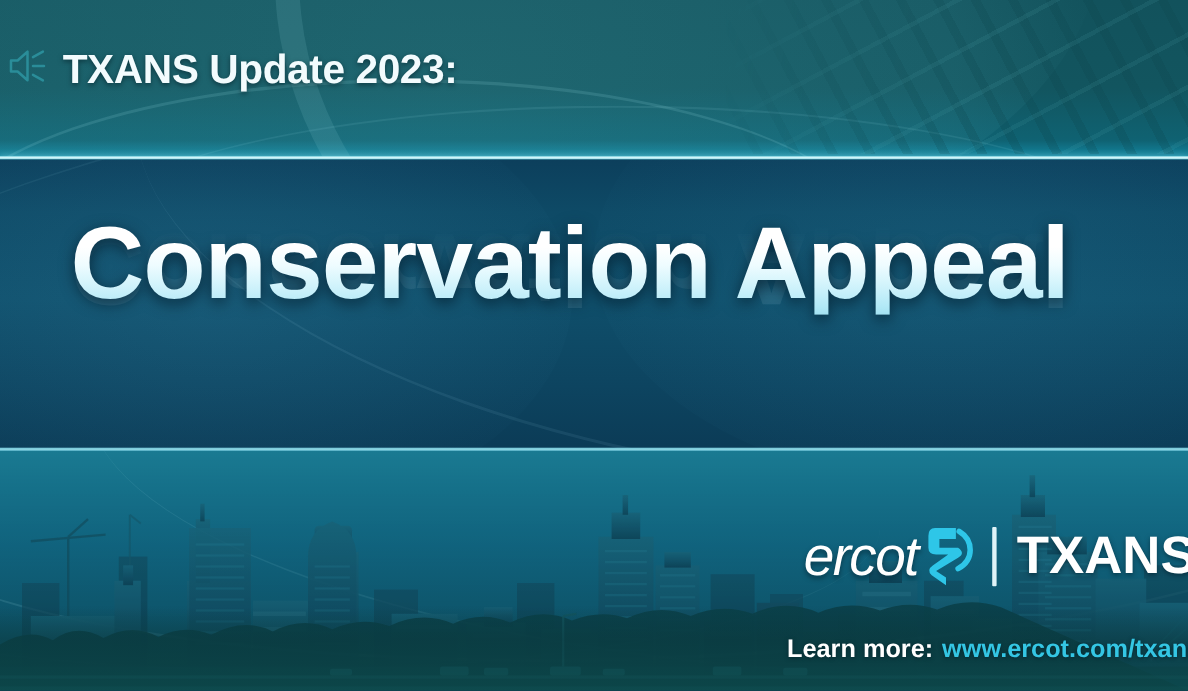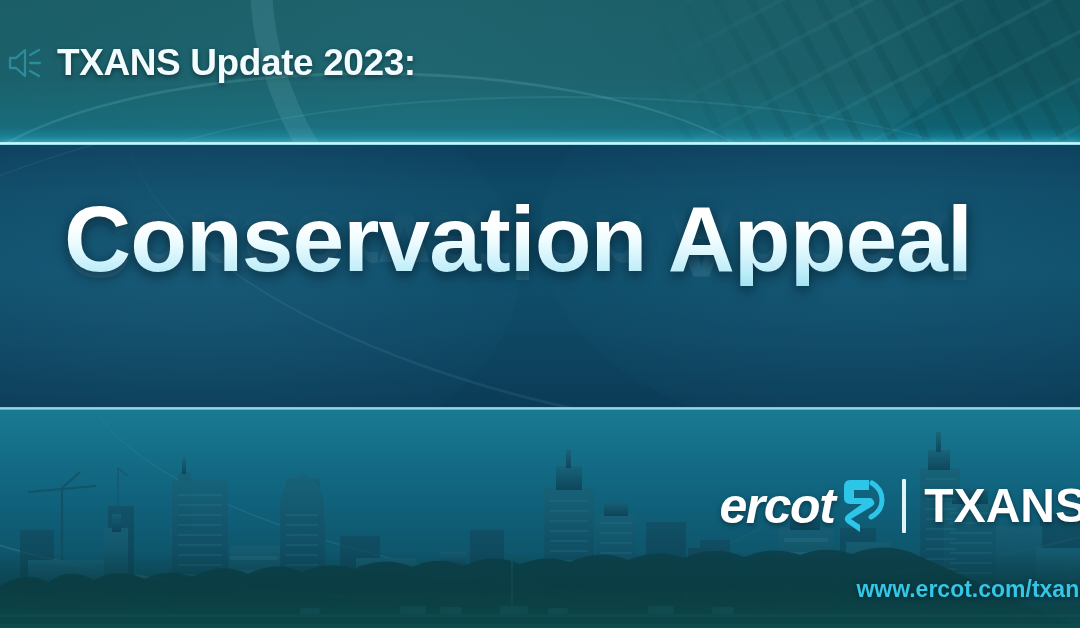--- a/index.html
+++ b/index.html
@@ -91,21 +91,21 @@
     left: 0; top: 142px;
     width: 1080px; height: 3px;
     background: linear-gradient(180deg, #9fe6ef 0%, #d8f6fa 45%, #7fd4e2 100%);
     box-shadow: 0 0 6px rgba(170,235,245,0.55);
   }
 
   .kicker {
     position: absolute;
     left: 6px; top: 42px;
     display: flex;
-    align-items: center;
+    align-items: flex-start;
     gap: 11px;
     z-index: 6;
   }
   .kicker-icon { display: block; width: 40px; height: 36px; }
   .kicker-text {
     font-size: 37px;
     font-weight: bold;
     color: #f2fbfd;
     letter-spacing: -0.4px;
     white-space: nowrap;
@@ -268,21 +268,21 @@
 
   .logo-row {
     position: absolute;
     right: -7px; top: 478px;
     display: flex;
     align-items: center;
     z-index: 8;
   }
   .logo-ercot {
     font-size: 50px;
-    font-weight: bold;
+    font-weight: normal;
     font-style: italic;
     color: #ffffff;
     letter-spacing: -1.5px;
     line-height: 1;
     text-shadow: 0 2px 5px rgba(0,20,30,0.5);
   }
   .logo-bolt { display: block; width: 48px; height: 56px; margin: 0 2px 0 4px; }
   .logo-divider {
     width: 4px;
     height: 54px;
@@ -579,16 +579,17 @@
       <path d="M31 2 L12 2 Q6 2 6 9 L6 20 Q6 26 13 26 L24 26
                L10 36 Q4 40 9 45 L22 54 L22 47 L13 41 L33 29
                Q40 25 33 20 L16 20 L16 12 L31 12 Z" fill="#2ec6e8"></path>
       <path d="M34 5 Q44 11 44 22 Q44 33 33 39" fill="none" stroke="#2ec6e8" stroke-width="5" stroke-linecap="round"></path>
     </svg>
     <span class="logo-divider"></span>
     <span class="logo-txans">TXANS</span>
   </div>
 
   <div class="learn-row">
+    <span class="learn-label">Learn more:</span>
     <span class="learn-url">www.ercot.com/txans</span>
   </div>
 
 </div>
 
 </body></html>

